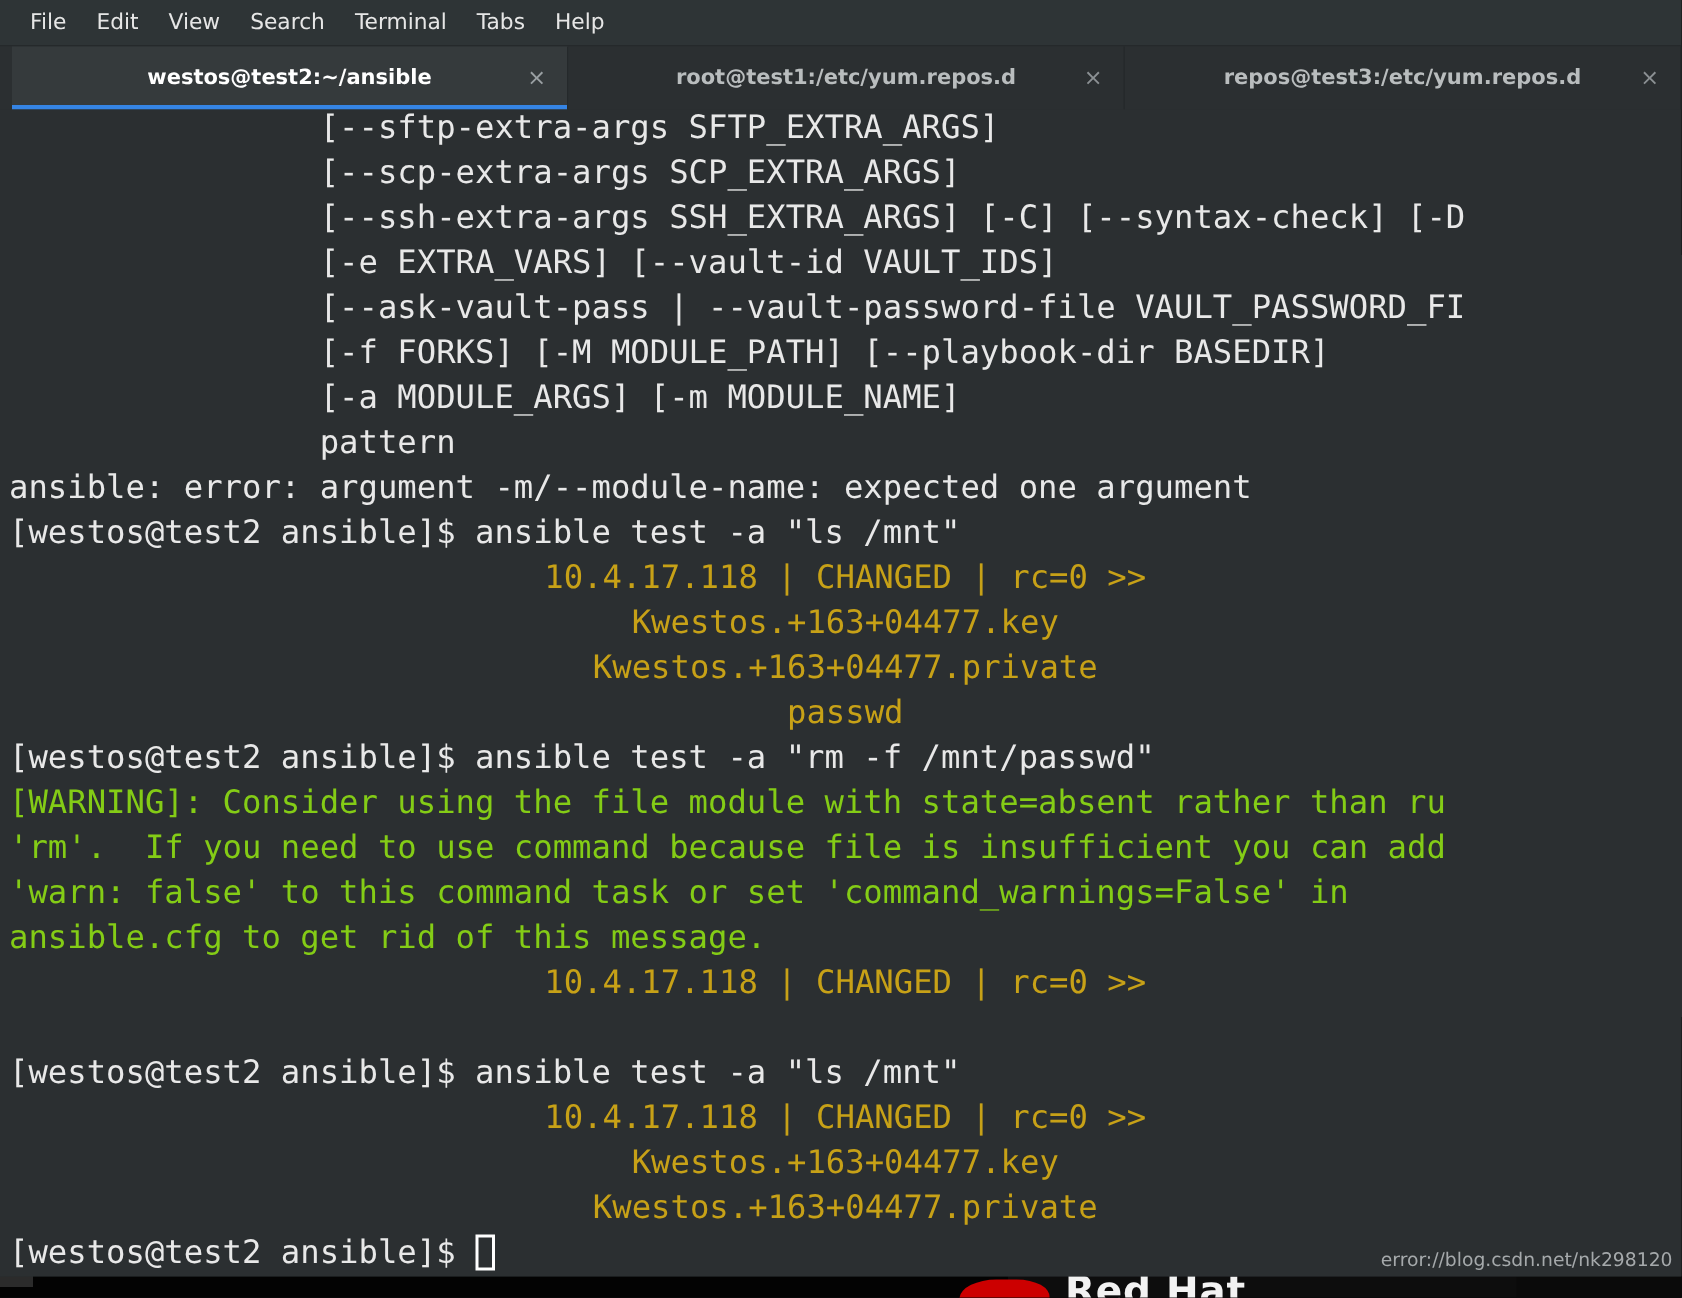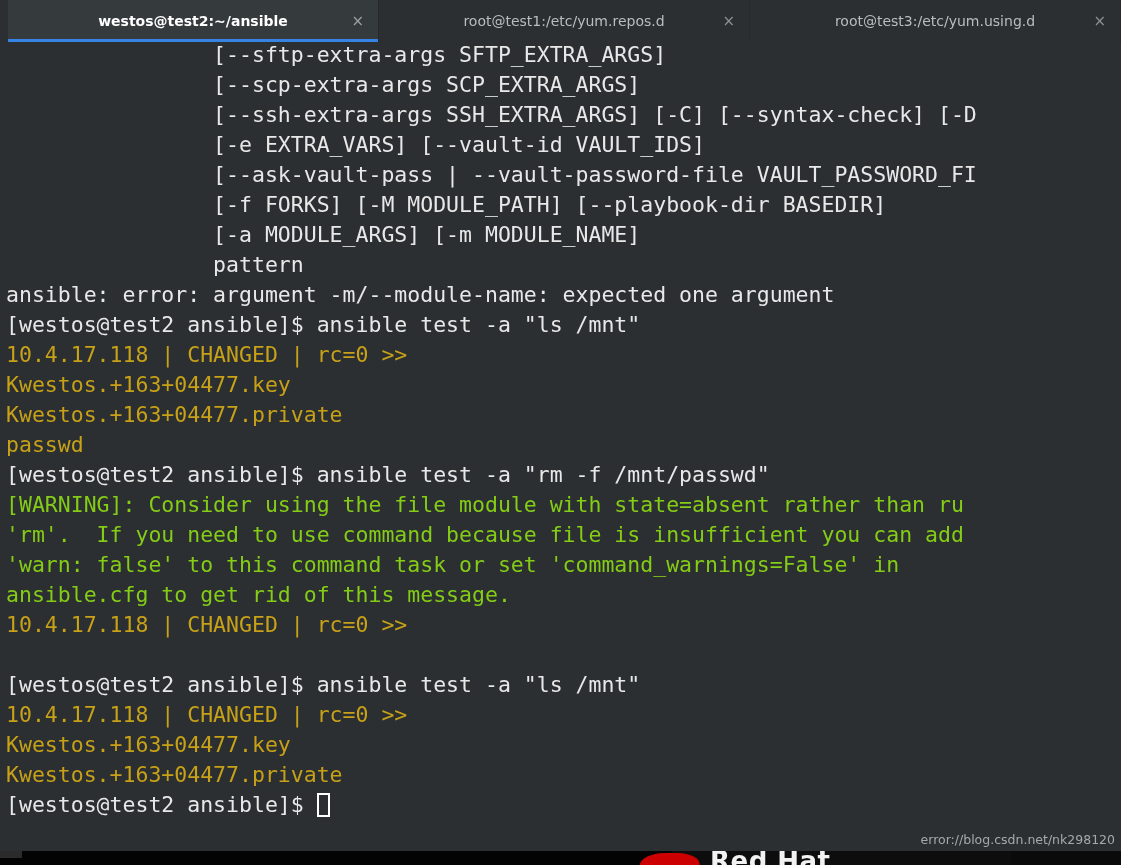--- a/index.html
+++ b/index.html
@@ -167,20 +167,21 @@
     height: 3px;
     background: #3584e4;
   }
   #tabbar .tab .tab-label {
     font-family: "DejaVu Sans", sans-serif;
     font-size: 14px;
     color: #b9bdbe;
     white-space: nowrap;
     overflow: hidden;
     text-overflow: ellipsis;
+    font-weight: bold;
   }
   #tabbar .tab.active .tab-label {
     color: #ffffff;
     font-weight: bold;
   }
   #tabbar .tab .tab-close {
     position: absolute;
     right: 14px;
     top: 50%;
     transform: translateY(-50%);
@@ -210,21 +211,21 @@
     line-height: 30px;
     letter-spacing: 0px;
     white-space: pre;
   }
   #term-lines .line {
     height: 30px;
     white-space: pre;
     overflow: hidden;
   }
   .c-default { color: #e8e8e8; }
-  .c-yellow  { color: #c7a117; }
+  .c-yellow  { color: #c7a117; text-align: center; }
   .c-pink    { color: #84cc16; }
 
   
   .cursor-block {
     display: inline-block;
     width: 13px;
     height: 24px;
     vertical-align: -5px;
     border: 2px solid #ffffff;
     background: transparent;
@@ -265,32 +266,41 @@
   <div class="bg-ghost g2">s</div>
   <div class="bg-strip s3"></div>
   <div class="bg-ghost g3">n</div>
   <div class="bg-strip s4"></div>
   <div class="bg-strip s5"></div>
   <div class="bg-ghost g4">fr</div>
 </div>
 
 <div id="terminal-window">
 
+  <div id="menubar">
+    <div class="menu-item">File</div>
+    <div class="menu-item">Edit</div>
+    <div class="menu-item">View</div>
+    <div class="menu-item">Search</div>
+    <div class="menu-item">Terminal</div>
+    <div class="menu-item">Tabs</div>
+    <div class="menu-item">Help</div>
+  </div>
 
   <div id="tabbar">
     <div class="tab active">
       <span class="tab-label">westos@test2:~/ansible</span>
       <span class="tab-close">×</span>
     </div>
     <div class="tab">
       <span class="tab-label">root@test1:/etc/yum.repos.d</span>
       <span class="tab-close">×</span>
     </div>
     <div class="tab">
-      <span class="tab-label">root@test3:/etc/yum.using.d</span>
+      <span class="tab-label">repos@test3:/etc/yum.repos.d</span>
       <span class="tab-close">×</span>
     </div>
   </div>
 
   <div id="terminal-body">
     <div id="term-lines"><div class="line c-default">                [--sftp-extra-args SFTP_EXTRA_ARGS]</div><div class="line c-default">                [--scp-extra-args SCP_EXTRA_ARGS]</div><div class="line c-default">                [--ssh-extra-args SSH_EXTRA_ARGS] [-C] [--syntax-check] [-D</div><div class="line c-default">                [-e EXTRA_VARS] [--vault-id VAULT_IDS]</div><div class="line c-default">                [--ask-vault-pass | --vault-password-file VAULT_PASSWORD_FI</div><div class="line c-default">                [-f FORKS] [-M MODULE_PATH] [--playbook-dir BASEDIR]</div><div class="line c-default">                [-a MODULE_ARGS] [-m MODULE_NAME]</div><div class="line c-default">                pattern</div><div class="line c-default">ansible: error: argument -m/--module-name: expected one argument</div><div class="line c-default">[westos@test2 ansible]$ ansible test -a "ls /mnt"</div><div class="line c-yellow">10.4.17.118 | CHANGED | rc=0 &gt;&gt;</div><div class="line c-yellow">Kwestos.+163+04477.key</div><div class="line c-yellow">Kwestos.+163+04477.private</div><div class="line c-yellow">passwd</div><div class="line c-default">[westos@test2 ansible]$ ansible test -a "rm -f /mnt/passwd"</div><div class="line c-pink">[WARNING]: Consider using the file module with state=absent rather than ru</div><div class="line c-pink">'rm'.  If you need to use command because file is insufficient you can add</div><div class="line c-pink">'warn: false' to this command task or set 'command_warnings=False' in</div><div class="line c-pink">ansible.cfg to get rid of this message.</div><div class="line c-yellow">10.4.17.118 | CHANGED | rc=0 &gt;&gt;</div><div class="line c-default"></div><div class="line c-default">[westos@test2 ansible]$ ansible test -a "ls /mnt"</div><div class="line c-yellow">10.4.17.118 | CHANGED | rc=0 &gt;&gt;</div><div class="line c-yellow">Kwestos.+163+04477.key</div><div class="line c-yellow">Kwestos.+163+04477.private</div><div class="line c-default">[westos@test2 ansible]$ <span class="cursor-block"></span></div></div>
     <div id="watermark">error://blog.csdn.net/nk298120</div>
   </div>
 
 </div>

